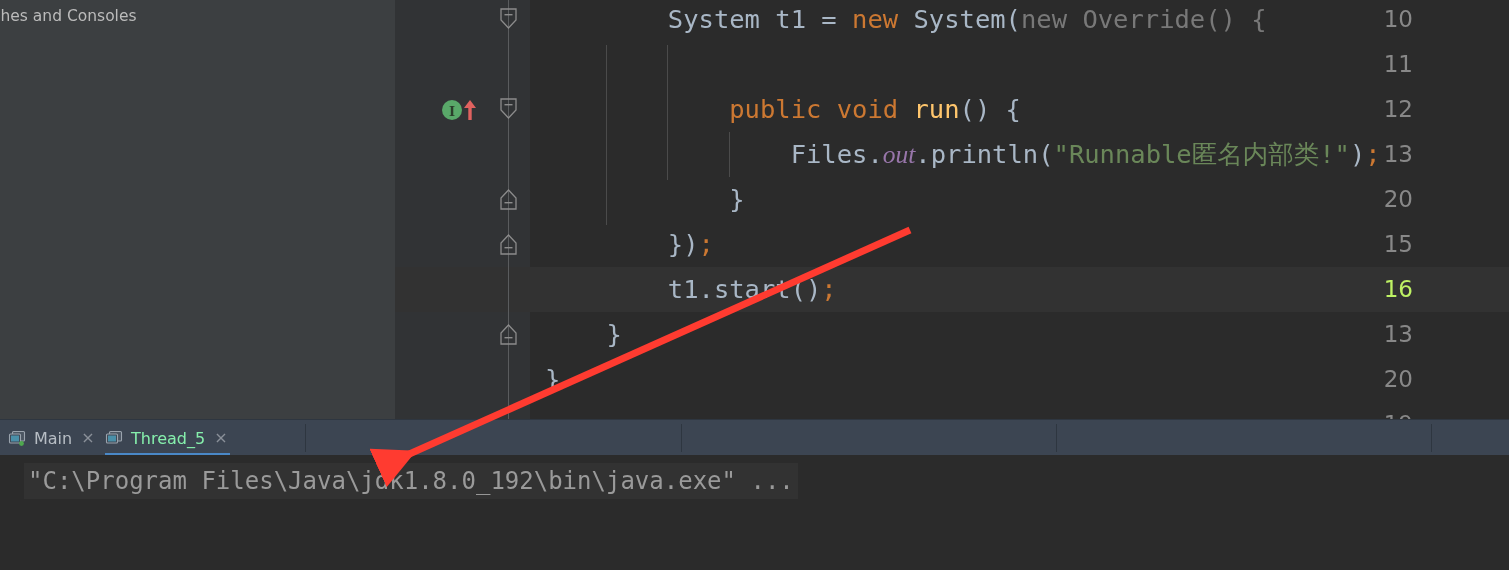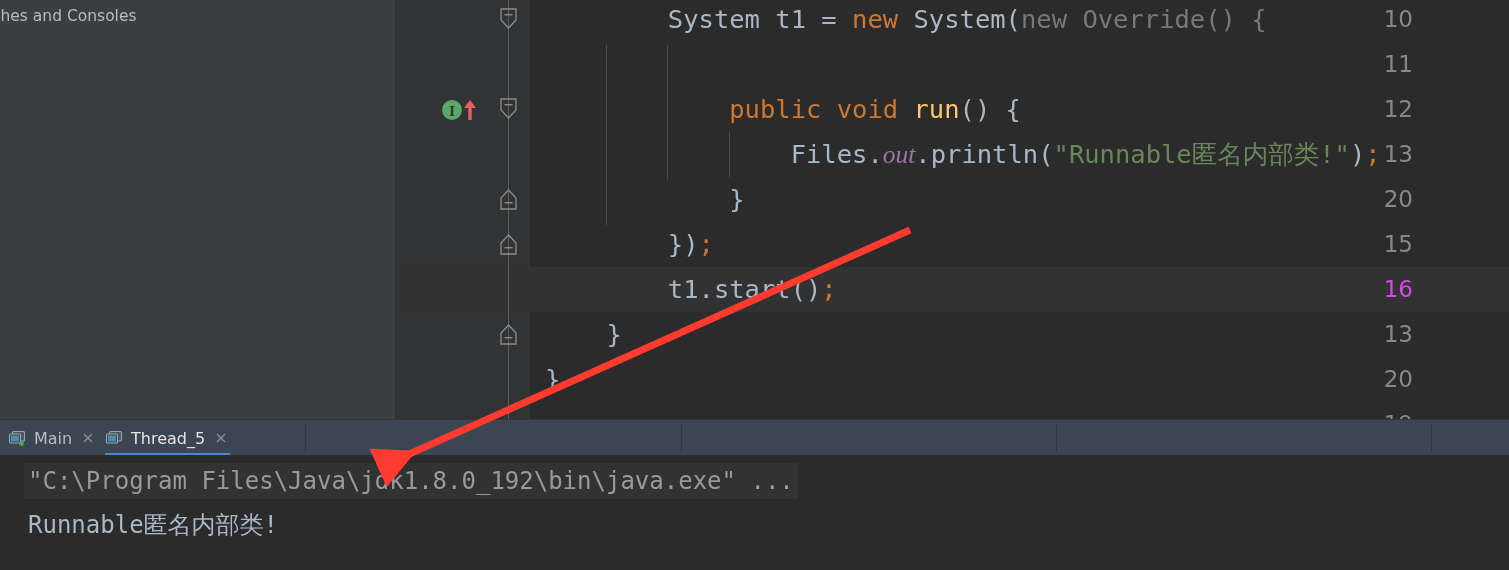--- a/index.html
+++ b/index.html
@@ -56,21 +56,21 @@
   .lineno {
     position: absolute;
     right: 96px;
     top: 0; height: 45px;
     line-height: 45px;
     font-family: "DejaVu Sans", sans-serif;
     font-size: 23px;
     color: #888888;
     text-align: right;
   }
-  .lineno.active { color: #d946ef; }
+  .lineno.active { color: #bef264; }
 
   
   .foldline {
     position: absolute;
     left: 113px; top: 0;
     width: 1px; height: 45px;
     background: #5A5C5E;
   }
   .foldmark {
     position: absolute;
@@ -129,21 +129,21 @@
     box-sizing: border-box;
     cursor: default;
   }
   .tab-label {
     font-size: 16px;
     color: #B7BDC4;
     font-family: "DejaVu Sans", sans-serif;
     white-space: nowrap;
     margin-left: 8px;
   }
-  .tab.active .tab-label { color: #e5e5e5; }
+  .tab.active .tab-label { color: #86efac; }
   .tab-underline {
     position: absolute;
     left: 8px; right: 8px;
     bottom: 0; height: 3px;
     background: #4A88C7;
   }
   .tab-close {
     margin-left: 9px;
     font-size: 16px;
     color: #8A9099;
@@ -312,21 +312,20 @@
         </div>
       </div>
     <div class="tab-sep" style="left:305px;"></div>
     <div class="tab-sep" style="left:681px;"></div>
     <div class="tab-sep" style="left:1056px;"></div>
     <div class="tab-sep" style="left:1431px;"></div>
   </div>
 
   <div class="console">
     <div class="console-line cmd" style="top:8px;">"C:\Program Files\Java\jdk1.8.0_192\bin\java.exe" ...</div>
-    <div class="console-line" style="top:52px;">Runnable匿名内部类!</div>
   </div>
 
   <svg class="annot-arrow" viewBox="0 0 1509 570">
     <defs>
       <marker id="ah" markerWidth="6" markerHeight="6" refX="4.6" refY="3" orient="auto" markerUnits="strokeWidth">
         <path d="M6,0 L6,6 L0,3 z" fill="#FF3B30"></path>
       </marker>
     </defs>
     <line id="arrow-line" x1="910" y1="230" x2="387" y2="464" stroke="#FF3B30" stroke-width="7" marker-end="url(#ah)"></line>
   </svg>

